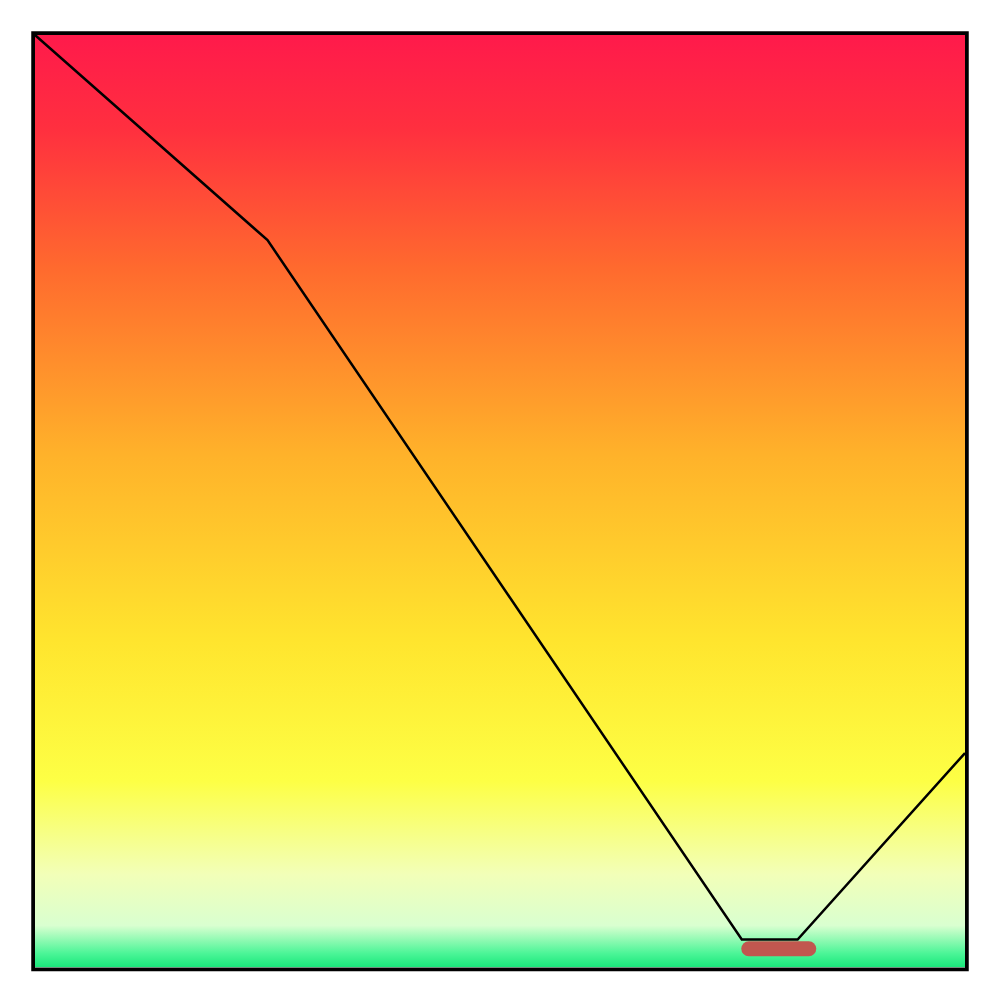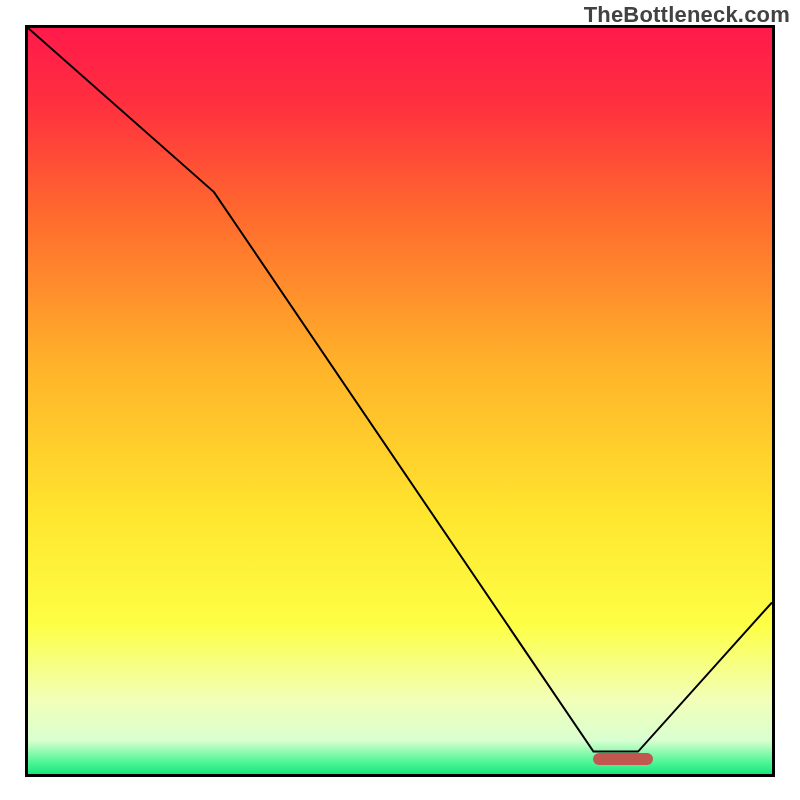--- a/index.html
+++ b/index.html
@@ -52,21 +52,20 @@
     height: 12px;
     border-radius: 6px;
     background: #c1574f;
   }
 </style>
 </head>
 <body>
 
 <div class="frame">
 
-  <div class="watermark">TheBottleneck.com</div>
 
   <div class="plot-area">
 
     <svg class="gradient" viewBox="0 0 100 100" preserveAspectRatio="none">
       <defs>
         <linearGradient id="grad" x1="0" y1="0" x2="0" y2="1">
             <stop offset="0%" stop-color="#ff1a4b"></stop>
             <stop offset="10%" stop-color="#ff2f3f"></stop>
             <stop offset="25%" stop-color="#ff6a2e"></stop>
             <stop offset="45%" stop-color="#ffb22a"></stop>

